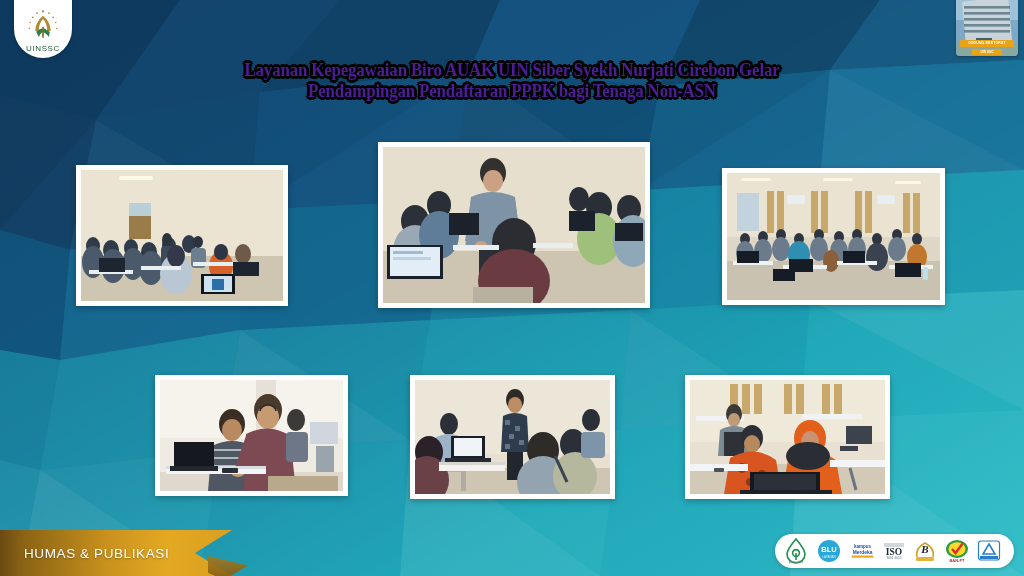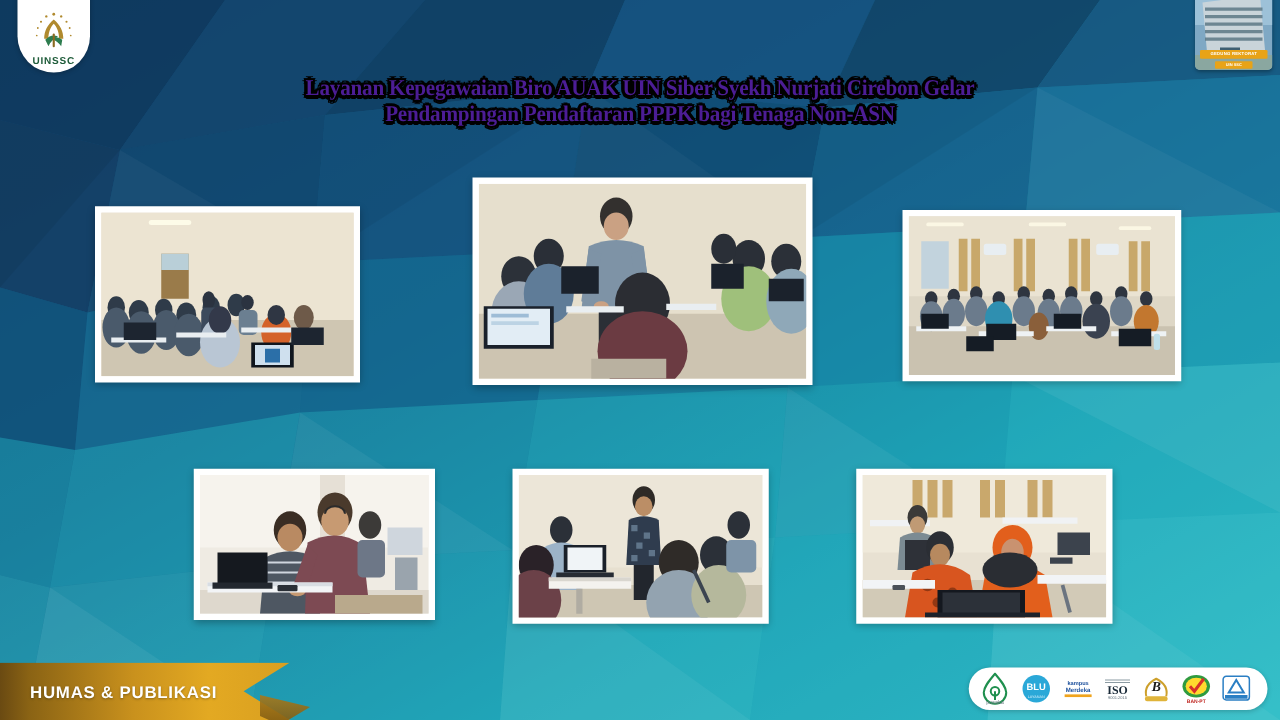--- a/index.html
+++ b/index.html
@@ -39,21 +39,21 @@
     flex-direction: column;
     align-items: center;
     justify-content: flex-end;
     padding-bottom: 5px;
     box-sizing: border-box;
   }
   .logo-mark { width: 34px; height: 34px; display:block; }
   .logo-word {
     font-family: "Liberation Sans", sans-serif;
     font-size: 8px;
-    font-weight: 700;
+    font-weight: 400;
     letter-spacing: .6px;
     color: #1f5c3a;
     margin-top: 2px;
   }
 
   
   .building-thumb {
     position: absolute;
     right: 6px;
     top: -6px;
@@ -156,21 +156,21 @@
   }
   .ribbon .label {
     position: absolute;
     left: 24px;
     top: 0;
     bottom: 0;
     display: flex;
     align-items: center;
     color: #ffffff;
     font-size: 13.5px;
-    font-weight: 700;
+    font-weight: 400;
     letter-spacing: .6px;
     text-shadow: 0 1px 2px rgba(0,0,0,.35);
   }
 
   
   .cert-strip {
     position: absolute;
     right: 10px;
     bottom: 8px;
     height: 34px;

